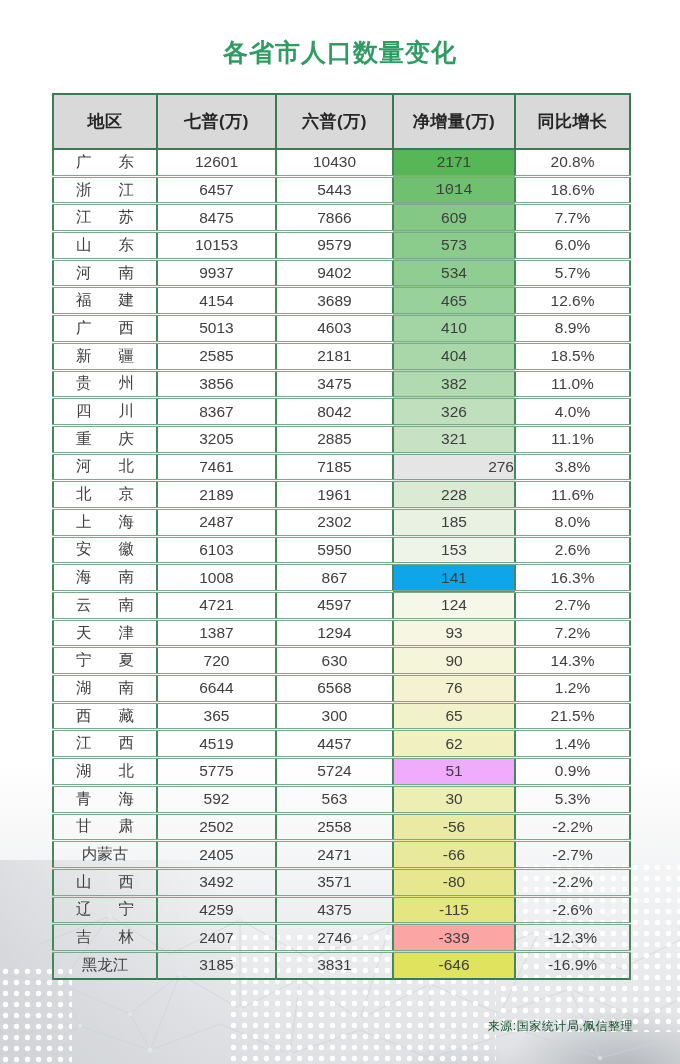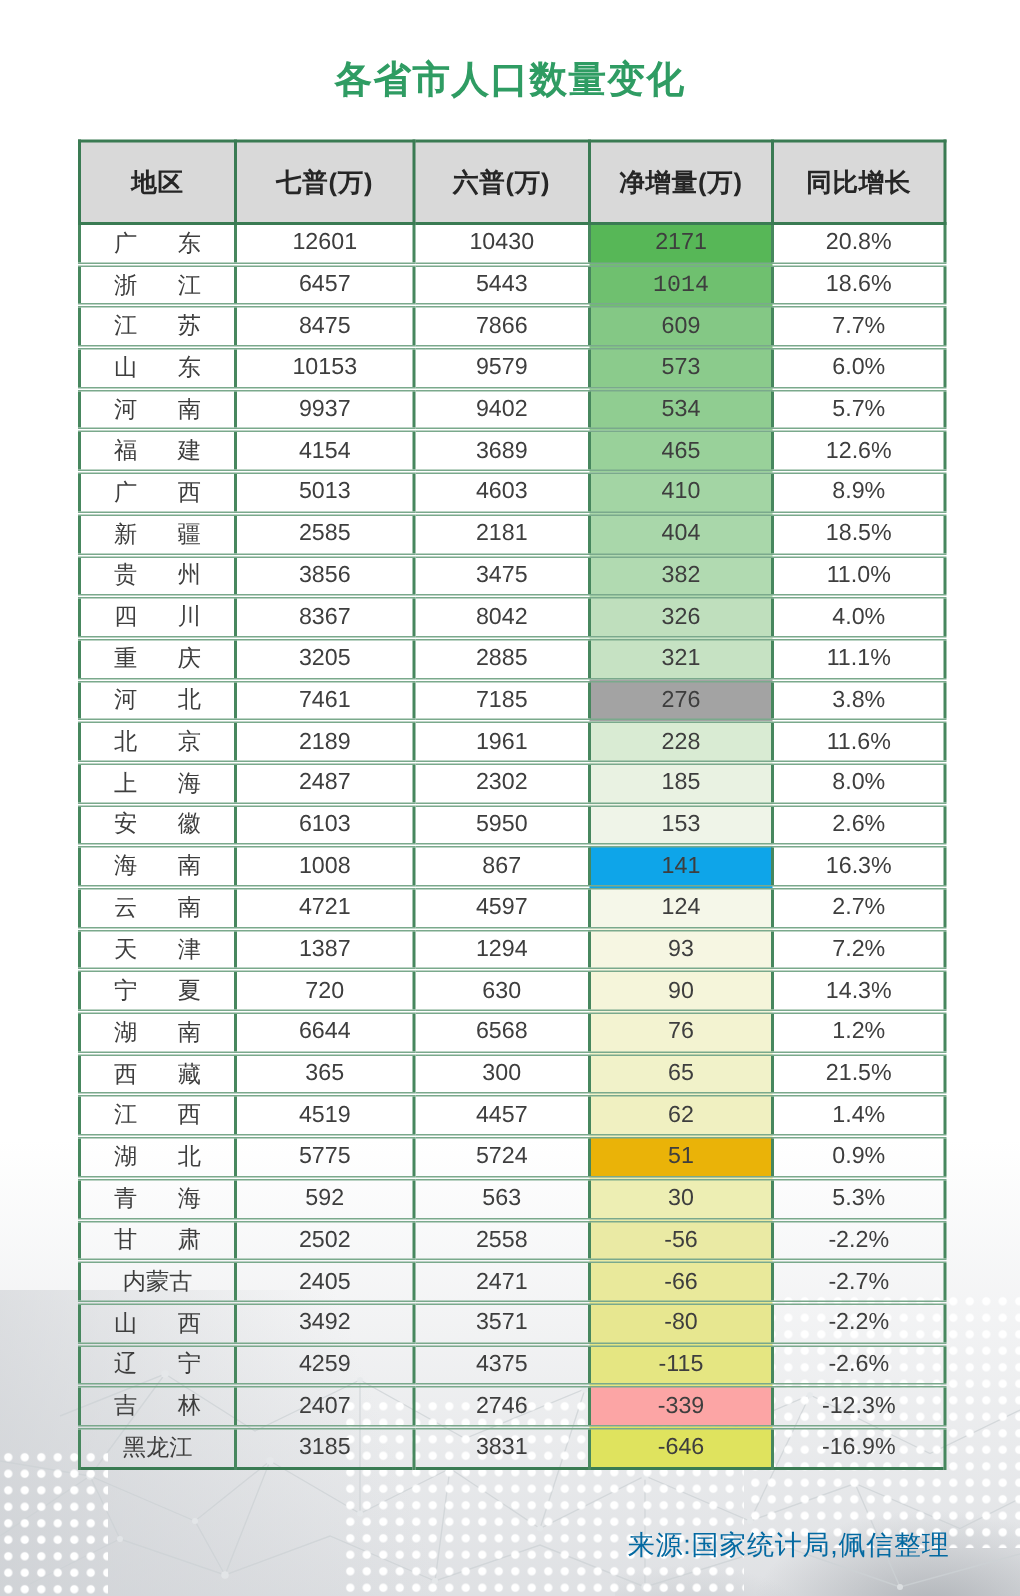--- a/index.html
+++ b/index.html
@@ -35,21 +35,21 @@
       radial-gradient(ellipse 170px 95px at 78% 108%,rgba(118,124,131,0.45),rgba(118,124,131,0) 70%),
       radial-gradient(ellipse 120px 60px at 18% 118%,rgba(140,146,152,0.28),rgba(140,146,152,0) 70%);
   }
   
   .title{
     position:absolute;left:0;top:36px;width:100%;z-index:3;
     text-align:center;font-size:25px;font-weight:700;color:#2f9c63;letter-spacing:1px;
   }
   .source{
     position:absolute;top:1018px;right:47px;z-index:3;
-    font-size:18px;color:#0369a1;letter-spacing:0.5px;
+    font-size:12px;color:#14532d;letter-spacing:0.5px;
   }
   
   table.pop{
     position:absolute;left:52px;top:93px;z-index:2;
     width:577px;table-layout:fixed;
     border-collapse:collapse;
     border:2px solid #3a7b53;
   }
   table.pop th{
     height:53px;padding:0;
@@ -213,21 +213,21 @@
         <td class="region"><span class="nb2">重庆</span></td>
         <td>3205</td>
         <td>2885</td>
         <td style="background: rgb(198, 226, 195);">321</td>
         <td>11.1%</td>
       </tr>
       <tr>
         <td class="region"><span class="nb2">河北</span></td>
         <td>7461</td>
         <td>7185</td>
-        <td style="background: #a3a3a3;">276</td>
+        <td style="background: #e5e5e5; text-align: right;">276</td>
         <td>3.8%</td>
       </tr>
       <tr>
         <td class="region"><span class="nb2">北京</span></td>
         <td>2189</td>
         <td>1961</td>
         <td style="background: rgb(217, 235, 211);">228</td>
         <td>11.6%</td>
       </tr>
       <tr>
@@ -290,21 +290,21 @@
         <td class="region"><span class="nb2">江西</span></td>
         <td>4519</td>
         <td>4457</td>
         <td style="background: rgb(240, 240, 193);">62</td>
         <td>1.4%</td>
       </tr>
       <tr>
         <td class="region"><span class="nb2">湖北</span></td>
         <td>5775</td>
         <td>5724</td>
-        <td style="background: #eab308;">51</td>
+        <td style="background: #f0abfc;">51</td>
         <td>0.9%</td>
       </tr>
       <tr>
         <td class="region"><span class="nb2">青海</span></td>
         <td>592</td>
         <td>563</td>
         <td style="background: rgb(237, 238, 179);">30</td>
         <td>5.3%</td>
       </tr>
       <tr>

